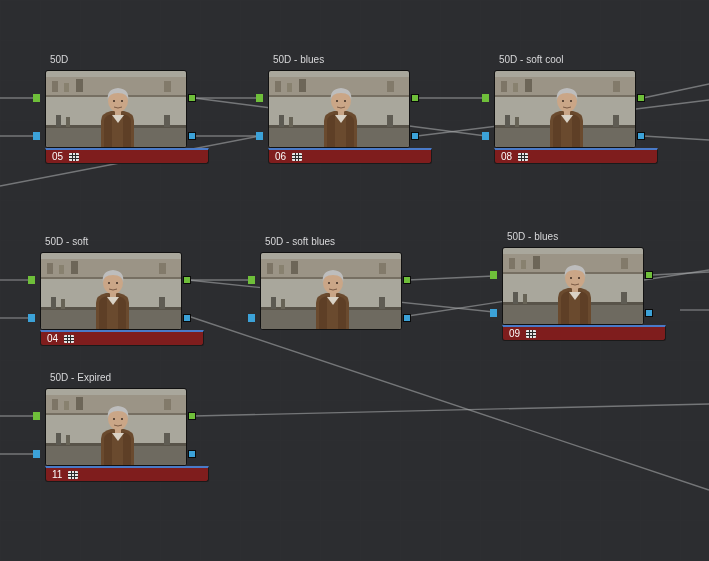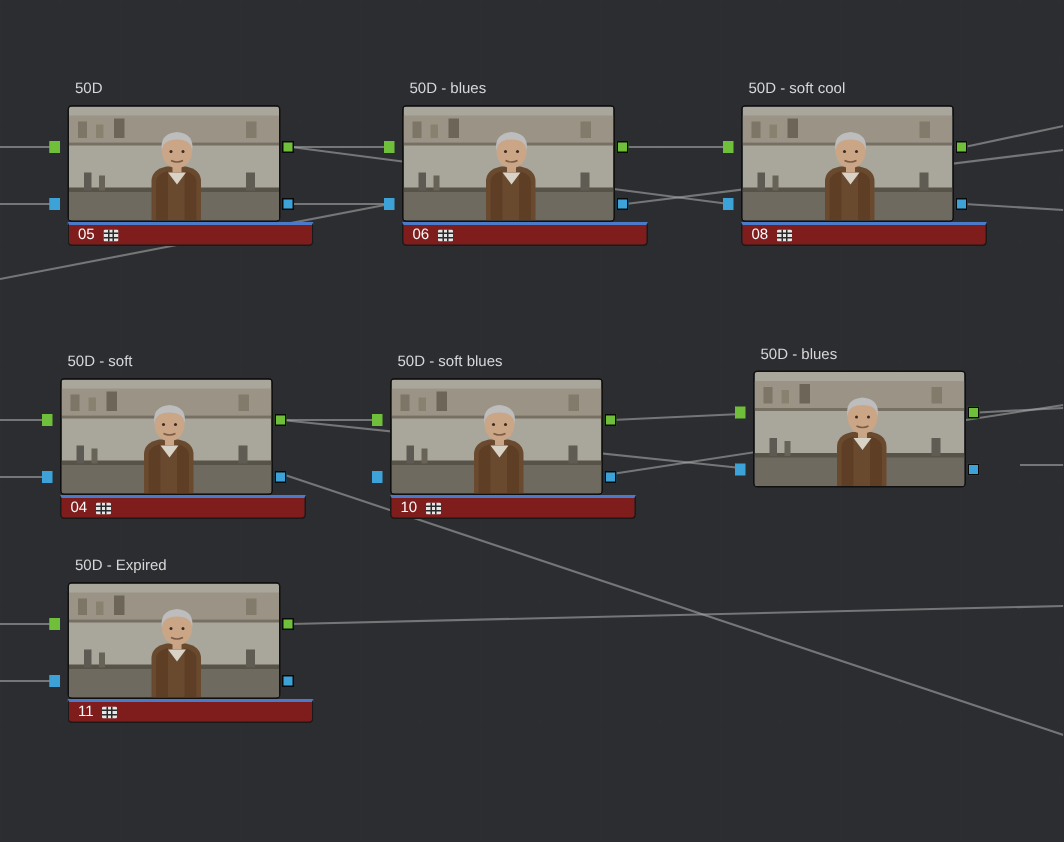--- a/index.html
+++ b/index.html
@@ -398,24 +398,20 @@
           <ellipse cx="72" cy="30" rx="10" ry="11" fill="#caa687"></ellipse>
 
           <path d="M62 30 Q60 18 72 17 Q84 18 82 30 Q82 22 72 22 Q62 22 62 30 Z" fill="#bdbdbd"></path>
 
           <circle cx="68" cy="30" r="1" fill="#3a2a20"></circle>
           <circle cx="76" cy="30" r="1" fill="#3a2a20"></circle>
           <path d="M68 36 Q72 38 76 36" stroke="#7a5a44" stroke-width="1" fill="none"></path>
         </svg>
       </div>
 
-      <div class="footer">
-        <span>10</span>
-        <span class="grid-icon"></span>
-      </div>
 
       <span class="port green" style="right:-11px; top:24px;"></span>
       <span class="port blue" style="right:-11px; top:62px;"></span>
     </div>
 
     <div class="node" style="left: 502px; top: 247px;">
       <span class="label">50D - blues</span>
 
       <span class="port tri green" style="left:-12px; top:24px;"></span>
       <span class="port tri blue" style="left:-12px; top:62px;"></span>
@@ -452,20 +448,24 @@
           <ellipse cx="72" cy="30" rx="10" ry="11" fill="#caa687"></ellipse>
 
           <path d="M62 30 Q60 18 72 17 Q84 18 82 30 Q82 22 72 22 Q62 22 62 30 Z" fill="#bdbdbd"></path>
 
           <circle cx="68" cy="30" r="1" fill="#3a2a20"></circle>
           <circle cx="76" cy="30" r="1" fill="#3a2a20"></circle>
           <path d="M68 36 Q72 38 76 36" stroke="#7a5a44" stroke-width="1" fill="none"></path>
         </svg>
       </div>
 
+      <div class="footer">
+        <span>09</span>
+        <span class="grid-icon"></span>
+      </div>
 
       <span class="port green" style="right:-11px; top:24px;"></span>
       <span class="port blue" style="right:-11px; top:62px;"></span>
     </div>
 
     <div class="node" style="left: 45px; top: 388px; text-align: right;">
       <span class="label">50D - Expired</span>
 
       <span class="port tri green" style="left:-12px; top:24px;"></span>
       <span class="port tri blue" style="left:-12px; top:62px;"></span>

